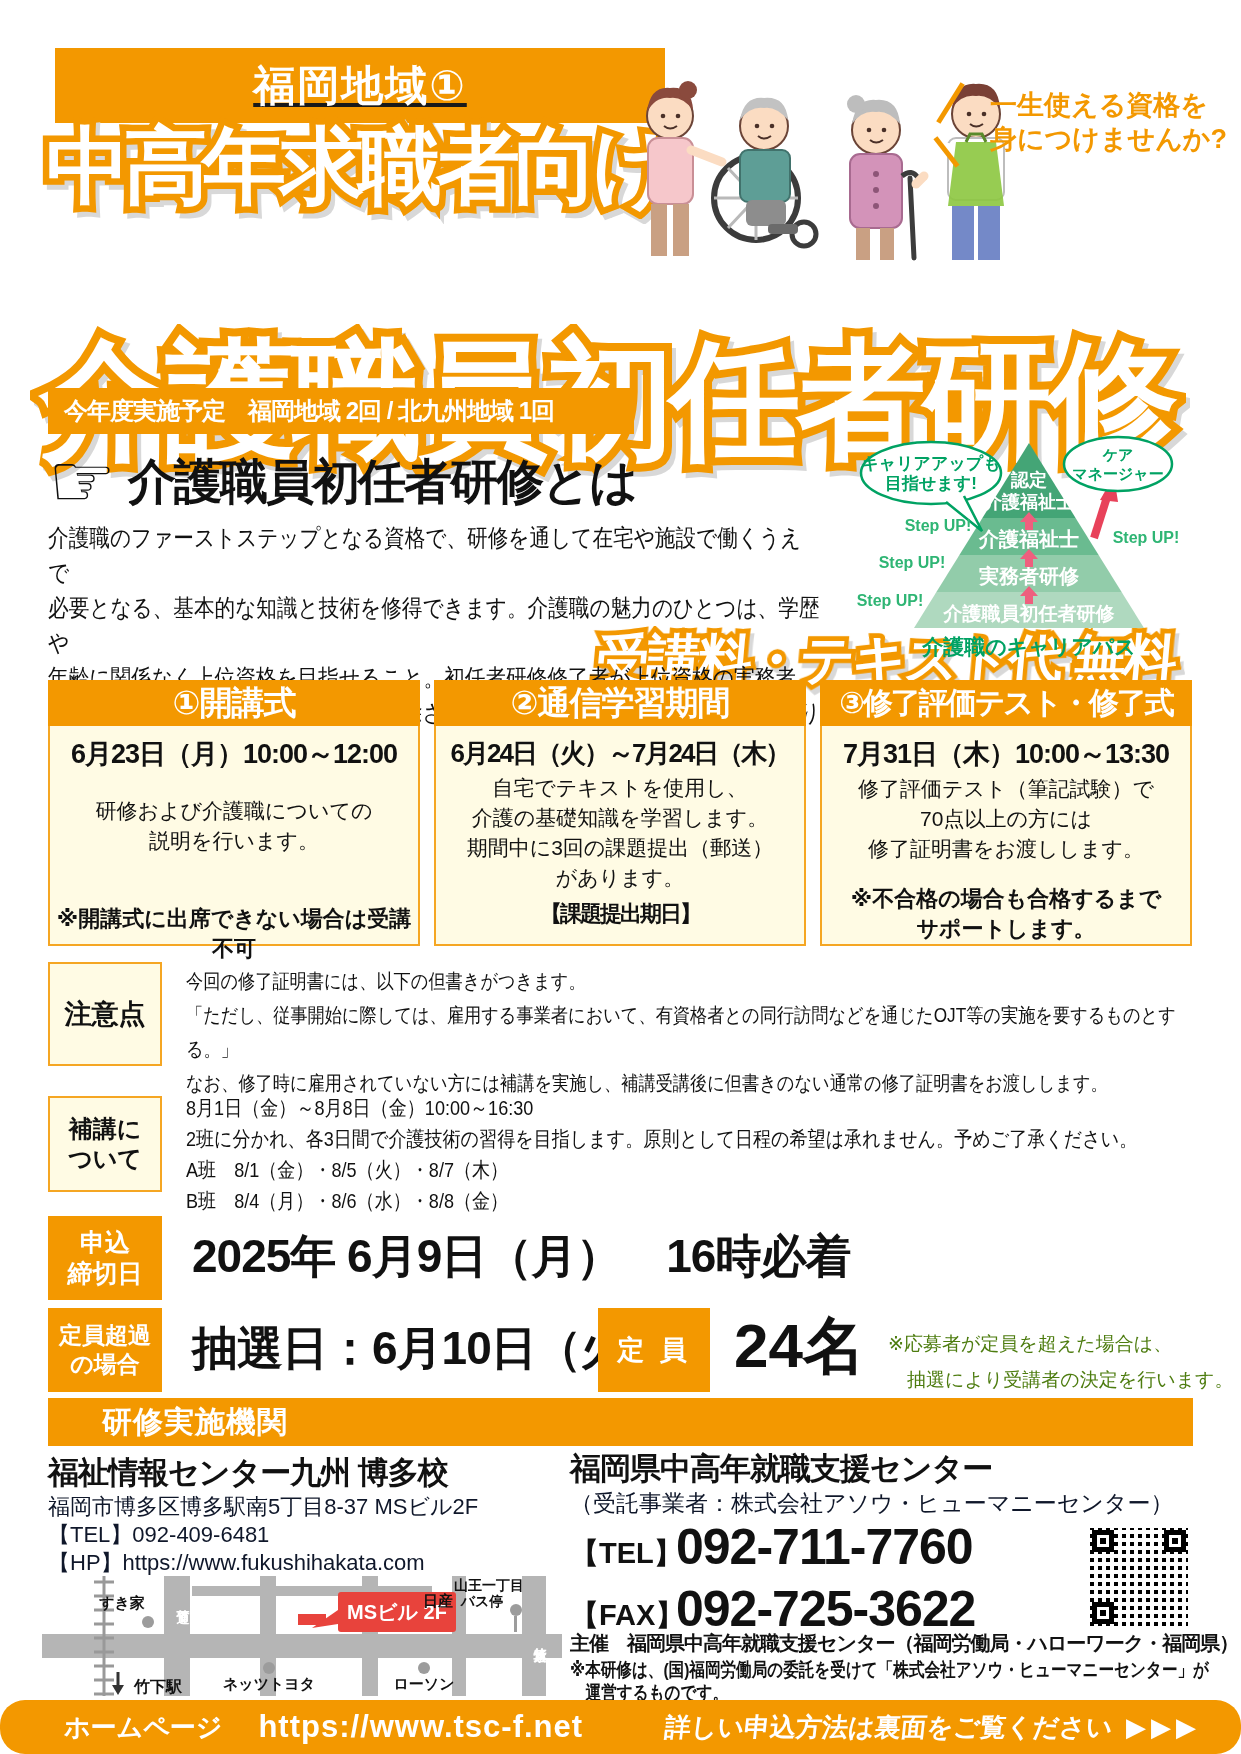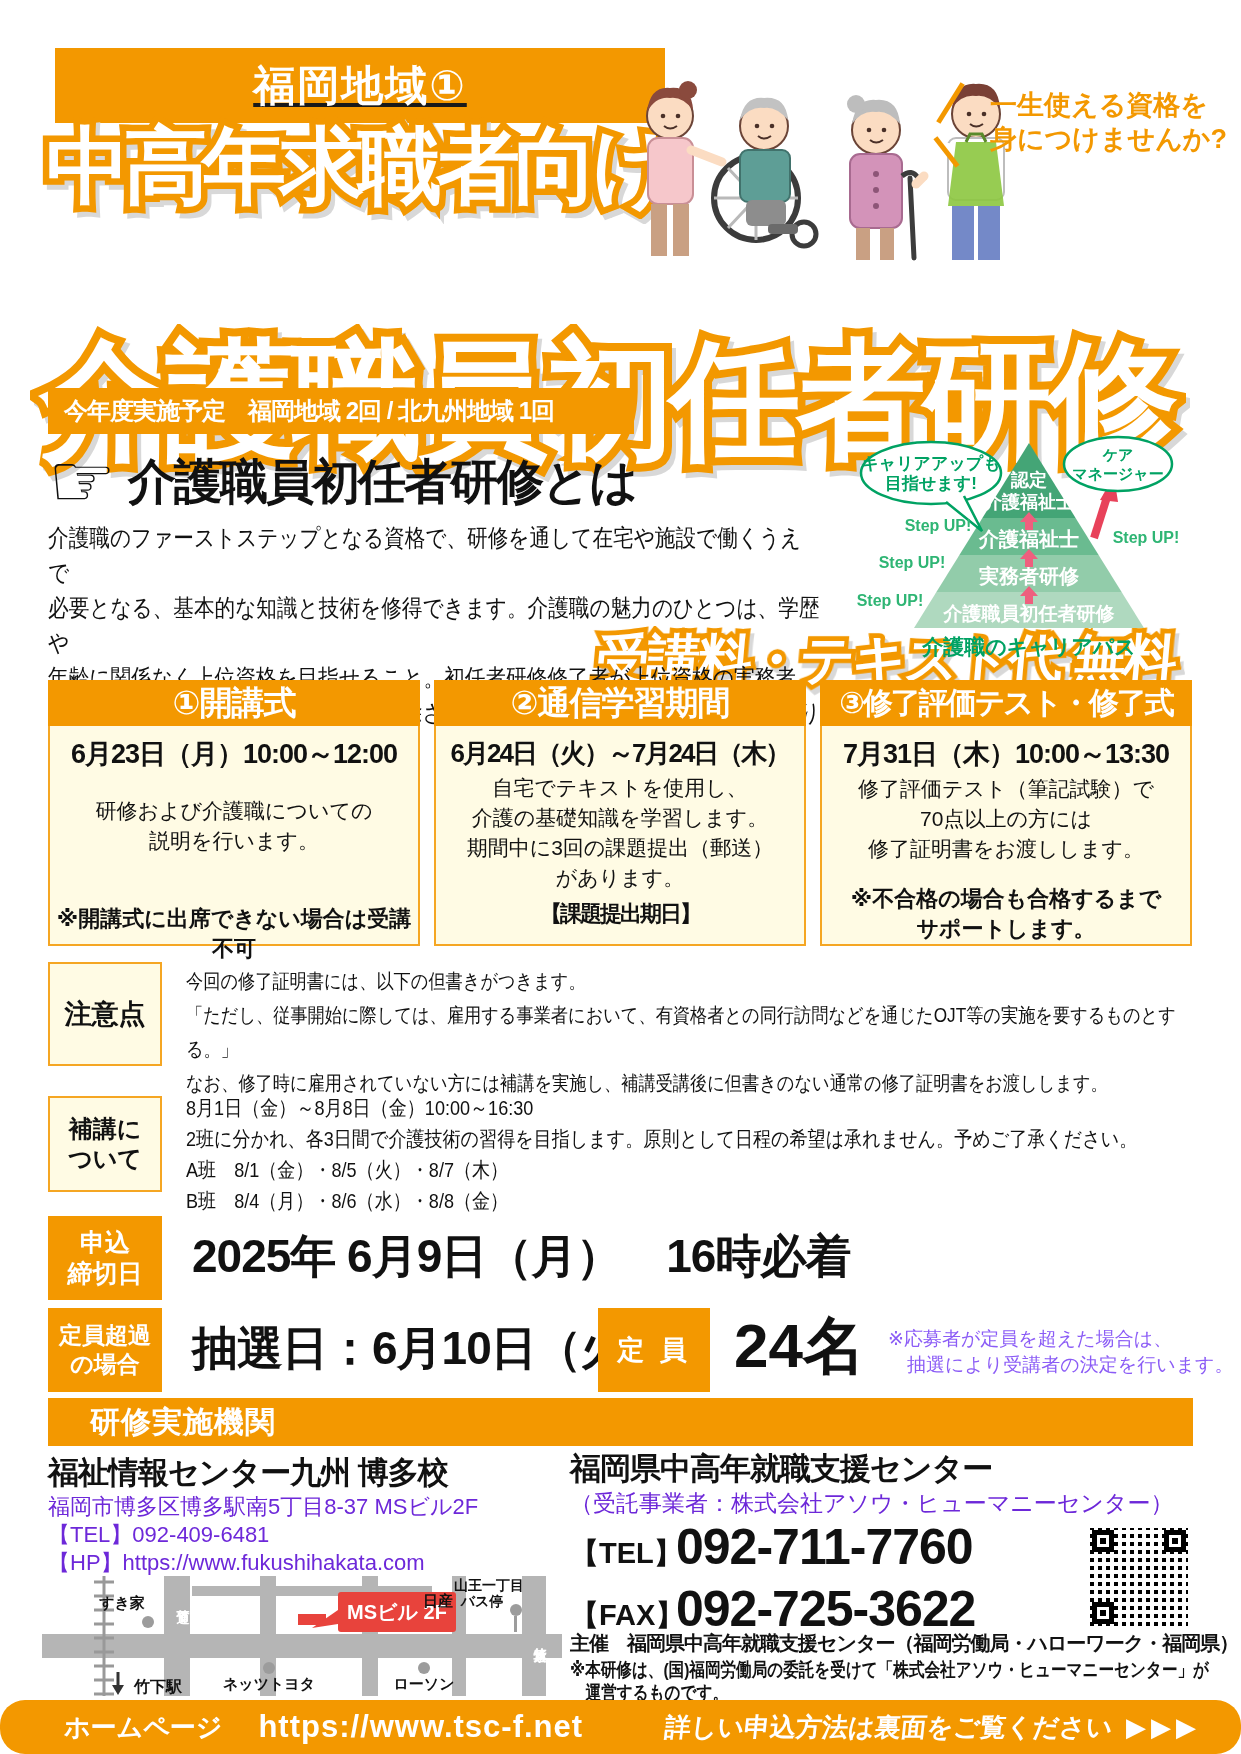--- a/index.html
+++ b/index.html
@@ -56,27 +56,27 @@
   .attention-body{left:186px;top:964px;width:1190px;font-size:20px;line-height:34px;color:#111;}
   .makeup-label{left:48px;top:1096px;width:114px;height:96px;font-size:24px;line-height:30px;}
   .makeup-body{left:186px;top:1092px;width:1170px;font-size:21px;line-height:31px;color:#111;}
 
   .deadline-label{left:48px;top:1216px;width:114px;height:84px;font-size:25px;line-height:31px;}
   .deadline-text{left:192px;top:1226px;font-size:46px;font-weight:900;letter-spacing:-1px;color:#111;}
   .lottery-label{left:48px;top:1308px;width:114px;height:84px;font-size:23px;line-height:29px;}
   .lottery-text{left:192px;top:1318px;font-size:46px;font-weight:900;letter-spacing:-1px;color:#111;}
   .capacity-chip{left:598px;top:1308px;width:112px;height:84px;font-size:27px;letter-spacing:4px;}
   .capacity-num{left:734px;top:1304px;font-size:62px;font-weight:900;color:#111;}
-  .capacity-note{left:888px;top:1326px;font-size:19px;line-height:26px;color:#8b5cf6;}
+  .capacity-note{left:888px;top:1326px;font-size:19px;line-height:36px;color:#4d7c0f;}
 
   
   .org-bar{left:48px;top:1398px;width:1145px;height:48px;background:#F39800;display:flex;align-items:center;}
-  .org-bar span{color:#fff;font-size:30px;font-weight:900;padding-left:42px;letter-spacing:1px;}
+  .org-bar span{color:#fff;font-size:30px;font-weight:900;padding-left:54px;letter-spacing:1px;}
   .org-name{font-size:31px;font-weight:900;color:#111;letter-spacing:-1px;}
-  .org-line{font-size:22px;color:#6d28d9;}
+  .org-line{font-size:22px;color:#0f172a;}
   .tel-label{font-size:29px;color:#111;font-weight:bold;}
   .tel-num{font-size:50px;font-weight:900;letter-spacing:-1px;color:#111;}
   .host-line{left:570px;top:1630px;font-size:20px;font-weight:bold;letter-spacing:-1px;color:#111;}
   .org-note{left:570px;top:1658px;width:820px;font-size:19px;line-height:23px;color:#111;font-weight:bold;}
 
   
   .qr{left:1090px;top:1528px;width:98px;height:98px;background:
       repeating-linear-gradient(0deg,#000 0 4px,#fff 4px 8px),
       repeating-linear-gradient(90deg,#000 0 4px,#fff 4px 8px);
       background-blend-mode:lighten;outline:4px solid #fff;}

